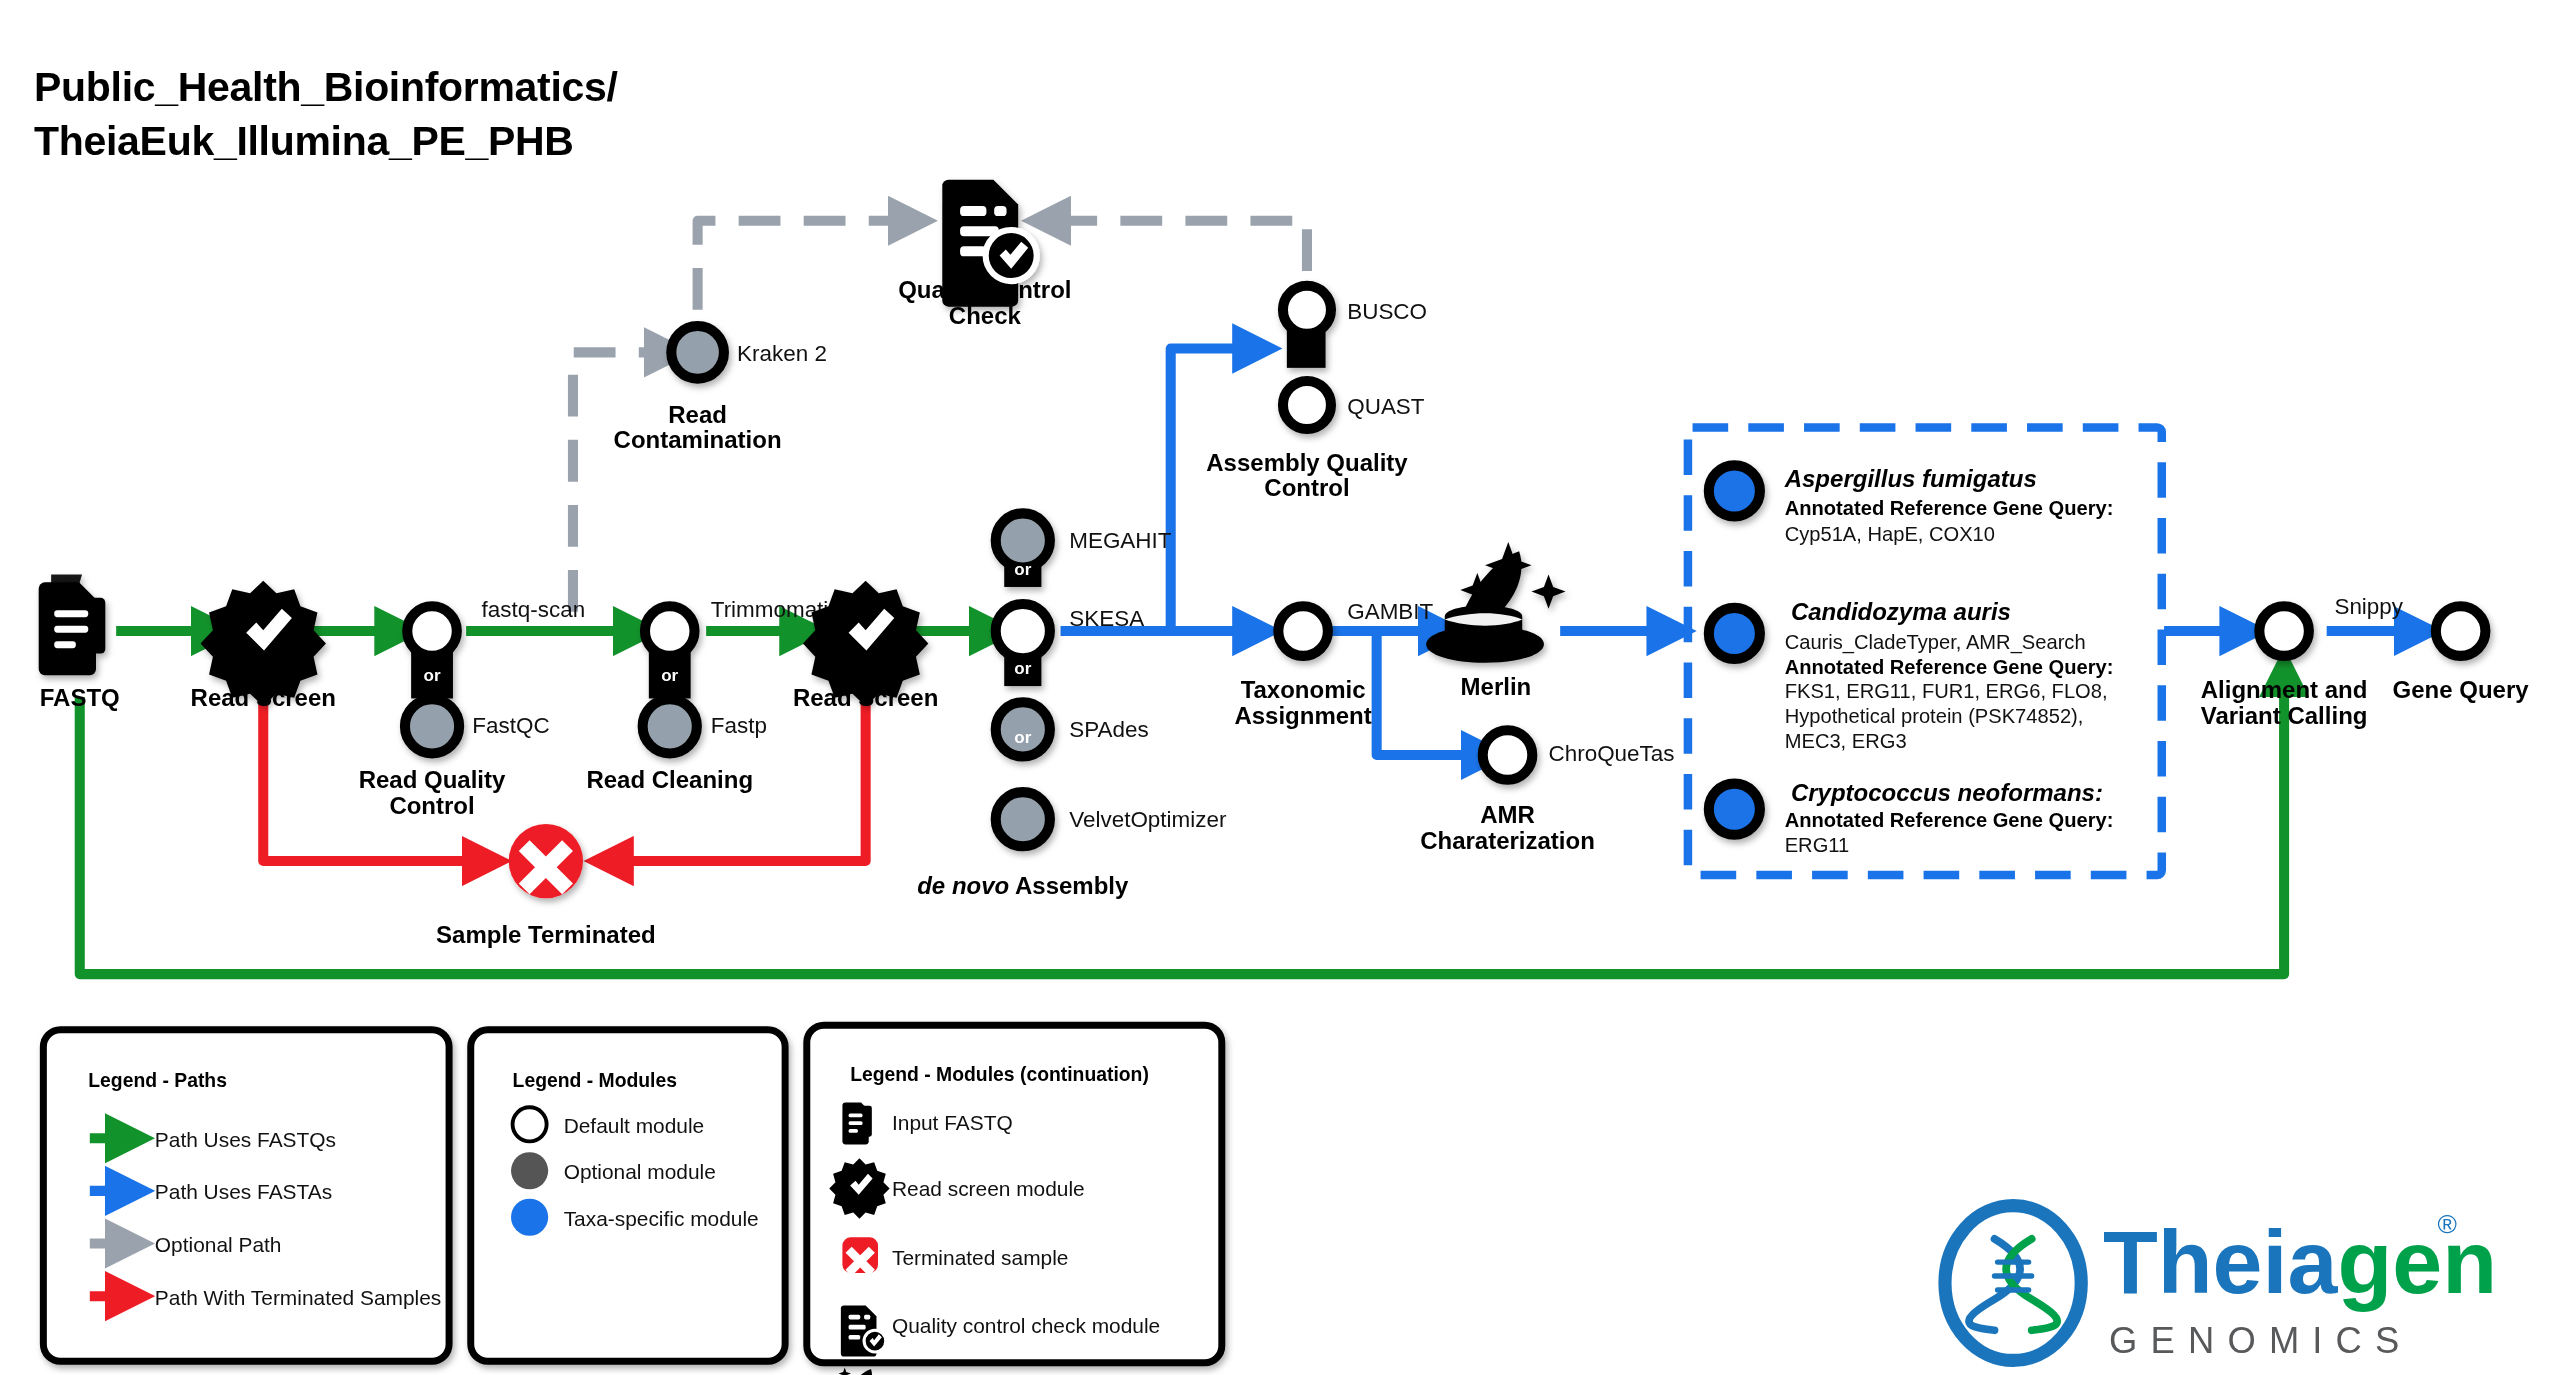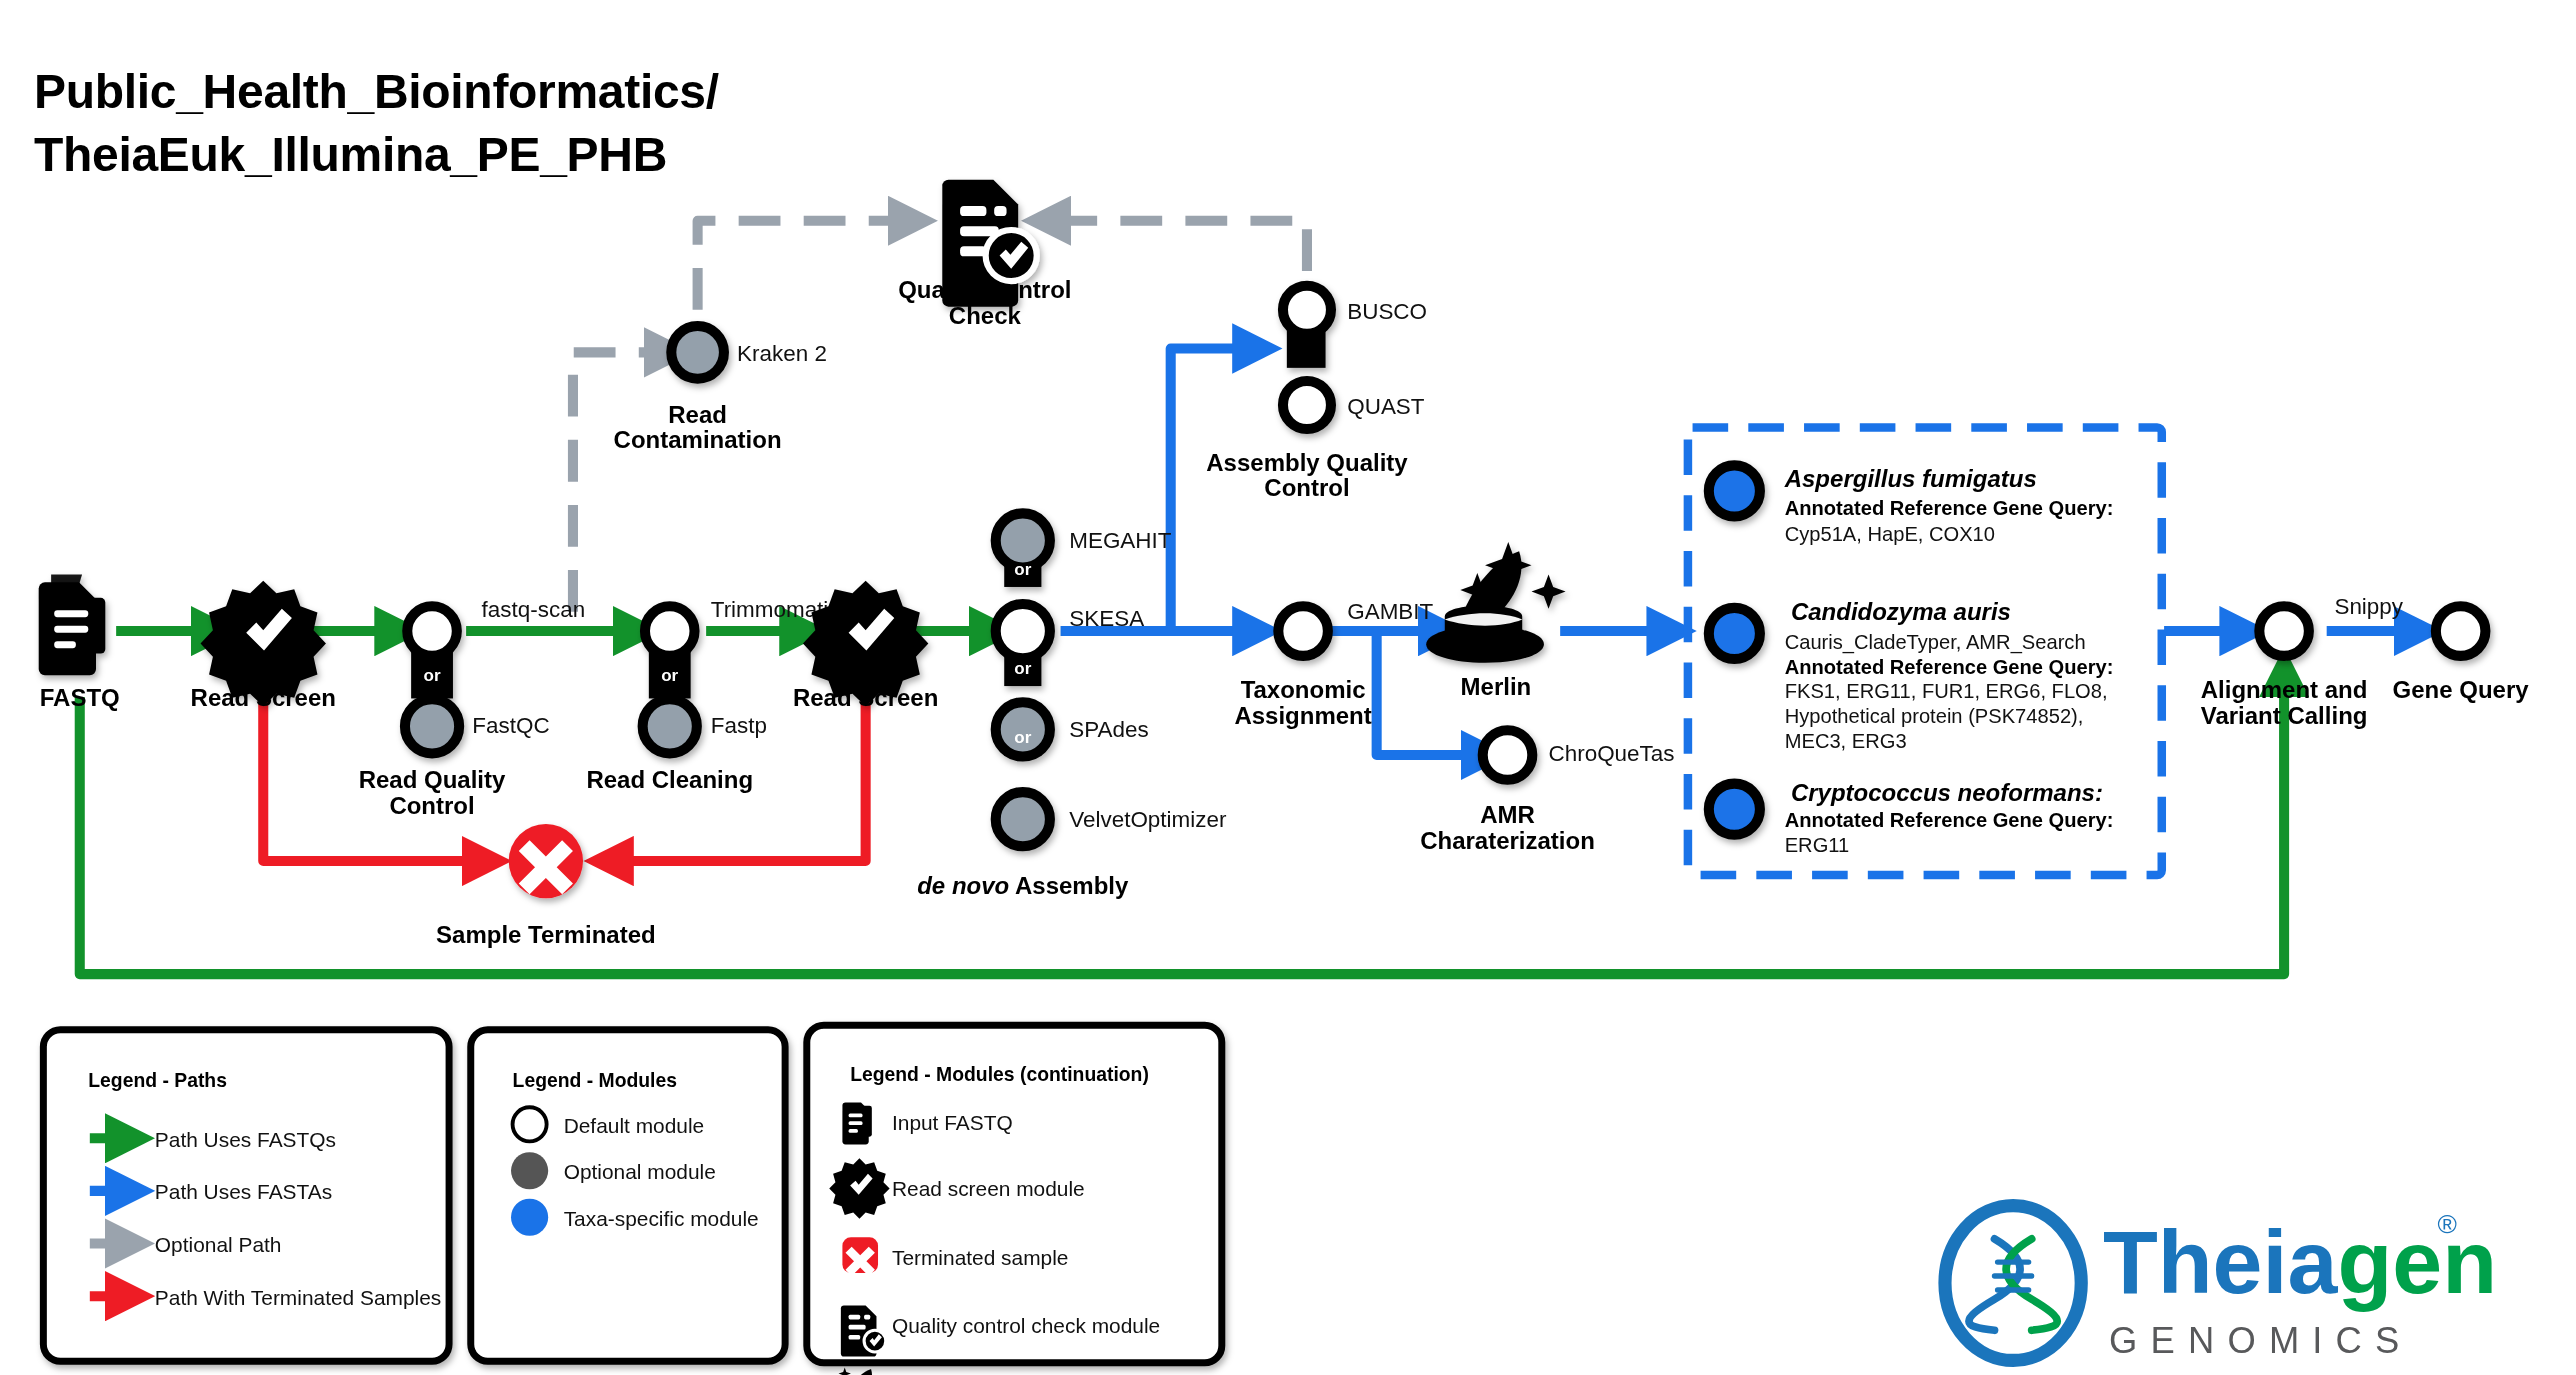--- a/index.html
+++ b/index.html
@@ -1,19 +1,19 @@
 <!DOCTYPE html>
 <html style="font-size:12.4px"><head>
 <meta charset="utf-8">
 <style>
   html,body{margin:0;padding:0;background:#ffffff;}
   body{width:2576px;height:1376px;position:relative;overflow:hidden;
        font-family:"Liberation Sans",sans-serif;color:#000;}
   #canvas{position:absolute;left:0;top:0;width:2576px;height:1376px;}
-  .ttl{position:absolute;left:34px;top:60px;font-size:48px;font-weight:bold;
+  .ttl{position:absolute;left:34px;top:60px;font-size:41px;font-weight:bold;
        line-height:1.32;letter-spacing:-0.3px;white-space:pre-line;}
   svg{position:absolute;left:0;top:0;}
   .nodelbl{font-family:"Liberation Sans",sans-serif;font-size:31px;font-weight:bold;
            text-anchor:middle;fill:#000;}
   .toollbl{font-family:"Liberation Sans",sans-serif;font-size:29px;fill:#111;}
   .orlbl{font-family:"Liberation Sans",sans-serif;font-size:22px;font-weight:bold;
          fill:#fff;text-anchor:middle;}
   .lgtitle{font-family:"Liberation Sans",sans-serif;font-size:25px;font-weight:bold;fill:#000;}
   .lgitem{font-family:"Liberation Sans",sans-serif;font-size:27px;fill:#111;}
   .taxasp{font-family:"Liberation Sans",sans-serif;font-size:31px;font-weight:bold;

